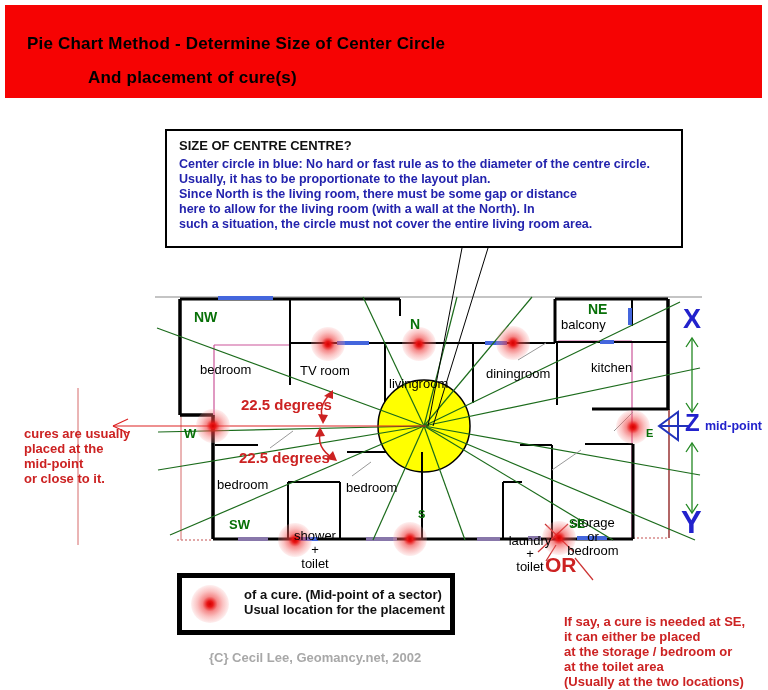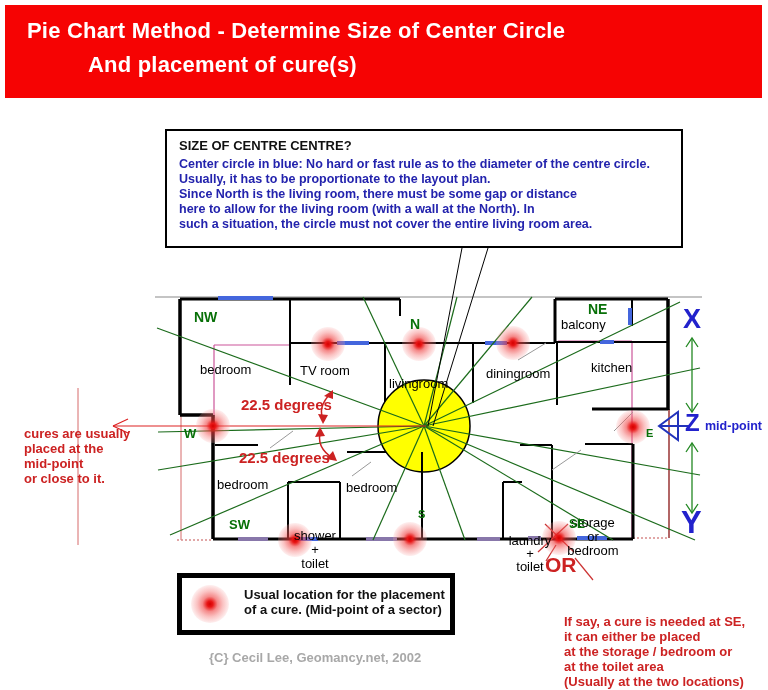--- a/index.html
+++ b/index.html
@@ -1,22 +1,22 @@
 <!DOCTYPE html>
 <html><head>
 <meta charset="utf-8">
 <style>
   html,body{margin:0;padding:0;background:#fff;}
   #stage{position:relative;width:768px;height:690px;overflow:hidden;background:#fff;
          font-family:"Liberation Sans",sans-serif;}
   .abs{position:absolute;}
   
   #banner{left:5px;top:5px;width:757px;height:93px;background:#f60303;z-index:1;}
-  .banner-line{position:absolute;color:#ffffff;font-weight:bold;font-size:22px;white-space:nowrap;
-               letter-spacing:.2px;}
+  .banner-line{position:absolute;color:#000000;font-weight:bold;font-size:17px;white-space:nowrap;
+               letter-spacing:.2px;margin-top:16px;}
   
   #infobox{left:165px;top:129px;width:514px;height:115px;background:#fff;border:2px solid #000;z-index:3;}
   #infobox .title{position:absolute;left:12px;top:7px;font-size:13px;font-weight:bold;color:#111;}
   #infobox .bline{position:absolute;left:12px;font-size:12.5px;font-weight:bold;color:#2323ad;white-space:nowrap;}
   
   .room{color:#000;font-weight:normal;font-size:13px;white-space:nowrap;z-index:5;}
   .dir{color:#087008;font-weight:bold;font-size:14px;white-space:nowrap;z-index:5;}
   .axis{color:#2222cc;font-weight:bold;z-index:5;white-space:nowrap;}
   .rednote{color:#cc2222;font-weight:bold;white-space:nowrap;z-index:5;}
   .ctr{text-align:center;margin-top:44px;}
@@ -256,20 +256,20 @@
   <div class="abs dot" style="left:496px;top:326px;"></div>
   <div class="abs dot" style="left:196px;top:409px;"></div>
   <div class="abs dot" style="left:616px;top:410px;"></div>
   <div class="abs dot" style="left:278px;top:523px;"></div>
   <div class="abs dot" style="left:393px;top:522px;"></div>
   <div class="abs dot" style="left:542px;top:521px;"></div>
 
   <div class="abs" id="legend">
     <div class="dot"></div>
     <div class="ltext">
+      <div>of a cure. (Mid-point of a sector)</div>
       <div>Usual location for the placement</div>
-      <div>of a cure. (Mid-point of a sector)</div>
     </div>
   </div>
 
   <div class="abs" id="copyright">{C} Cecil Lee, Geomancy.net, 2002</div>
 
 </div>
 
 </body></html>

